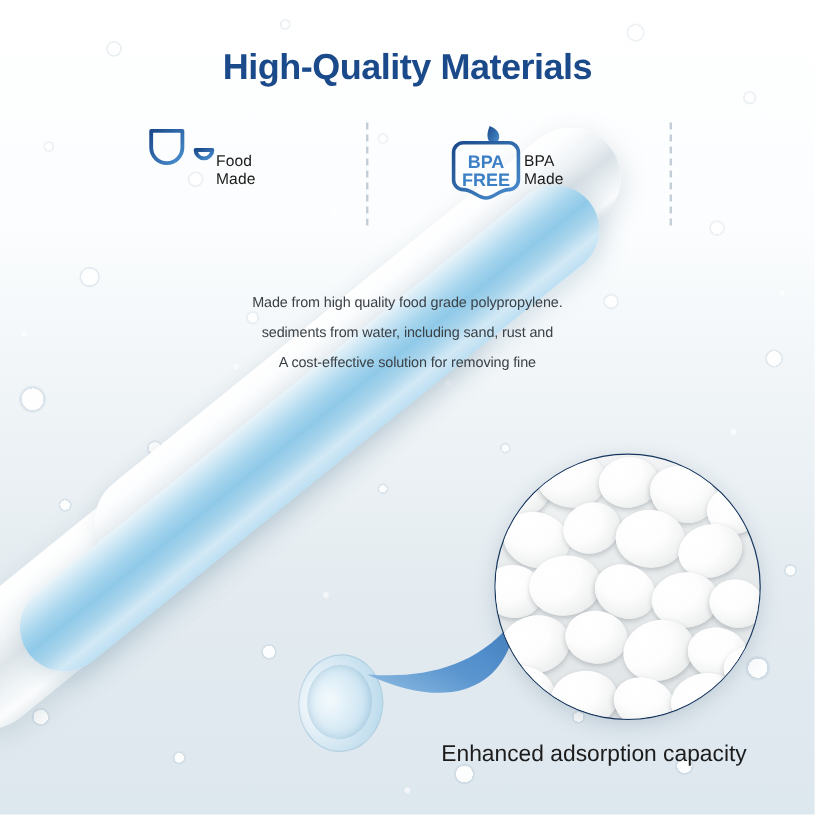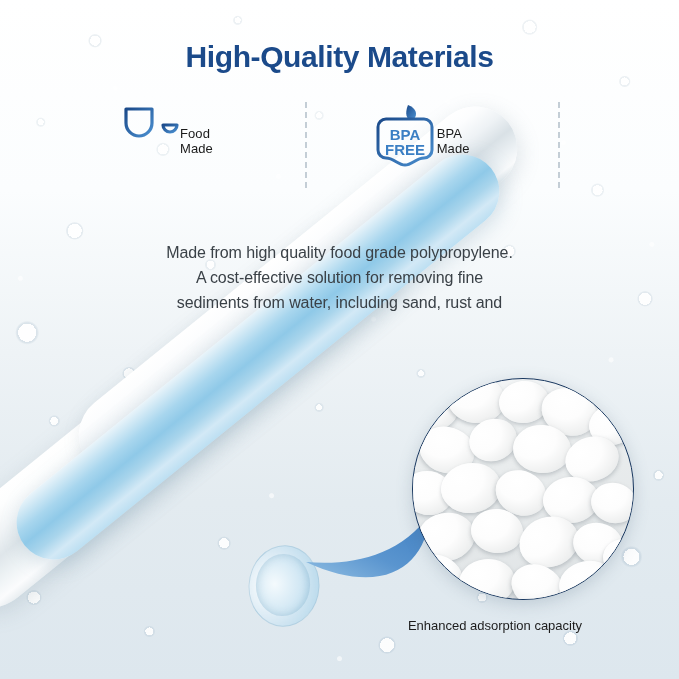--- a/index.html
+++ b/index.html
@@ -154,21 +154,21 @@
   }
   .vdiv{
     width:0;height:86px;margin-top:2px;
     border-left:2px dashed #c4ced6;
   }
 
   
   .blurb{
     position:absolute;left:95px;right:95px;top:240px;
     text-align:center;
-    font-size:16px;line-height:25px;
+    font-size:12px;line-height:25px;
     color:#3a4147;
     letter-spacing:-.1px;
   }
 
   
   .lens-wrap{
     position:absolute;left:412px;top:378px;
     width:222px;height:222px;
   }
   .lens{
@@ -184,21 +184,21 @@
     background:radial-gradient(ellipse at 33% 28%,
       #ffffff 0%, #fdfdfd 42%, #f0f1f1 70%, #dfe2e3 100%);
     box-shadow:0 2px 4px rgba(120,130,138,.40);
   }
 
   
   .swoosh{position:absolute;left:280px;top:470px;width:180px;height:150px;}
 
   .caption{
     position:absolute;left:330px;top:618px;width:330px;
-    text-align:center;font-size:13px;color:#1c1c1c;
+    text-align:center;font-size:19px;color:#1c1c1c;
   }
 </style>
 </head>
 <body>
 
 <div id="stage">
 
   <div class="droplets drops-a"></div>
   <div class="droplets drops-b"></div>
   <div class="droplets drops-c"></div>
@@ -257,22 +257,22 @@
       <div class="badge-label">BPA Made</div>
     </div>
 
     <div class="vdiv"></div>
 
 
   </div>
 
   <div class="blurb">
     <div>Made from high quality food grade polypropylene.</div>
+    <div>sediments from water, including sand, rust and</div>
     <div>A cost-effective solution for removing fine</div>
-    <div>sediments from water, including sand, rust and</div>
   </div>
 
   <div class="swoosh">
     <svg width="180" height="150" viewBox="0 0 180 150">
       <defs>
         <linearGradient id="gsw" x1="0" y1="1" x2="1" y2="0">
           <stop offset="0%" stop-color="#8fbde2"></stop>
           <stop offset="45%" stop-color="#5a95cf"></stop>
           <stop offset="100%" stop-color="#3f7fc2"></stop>
         </linearGradient>

